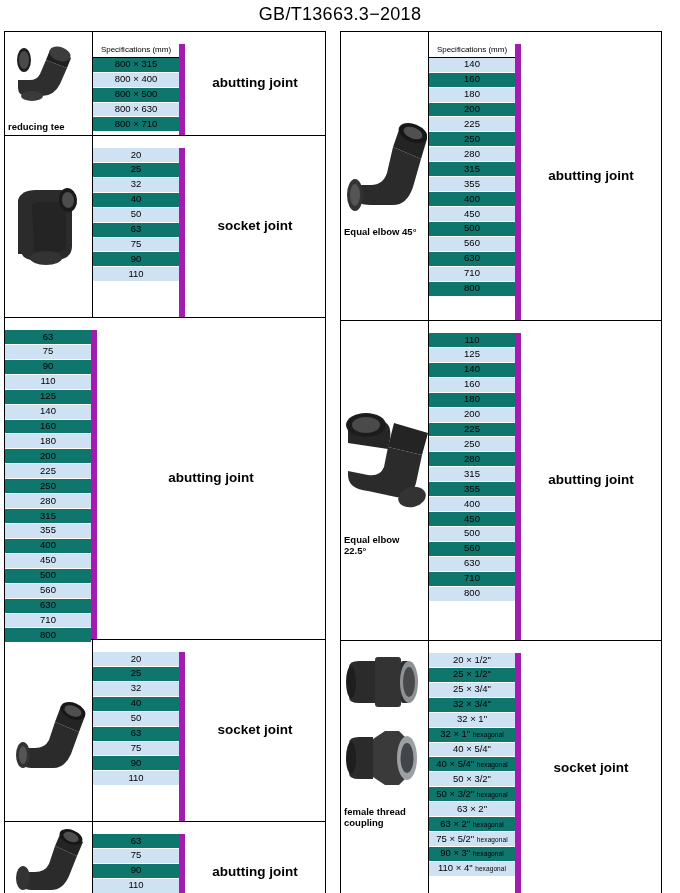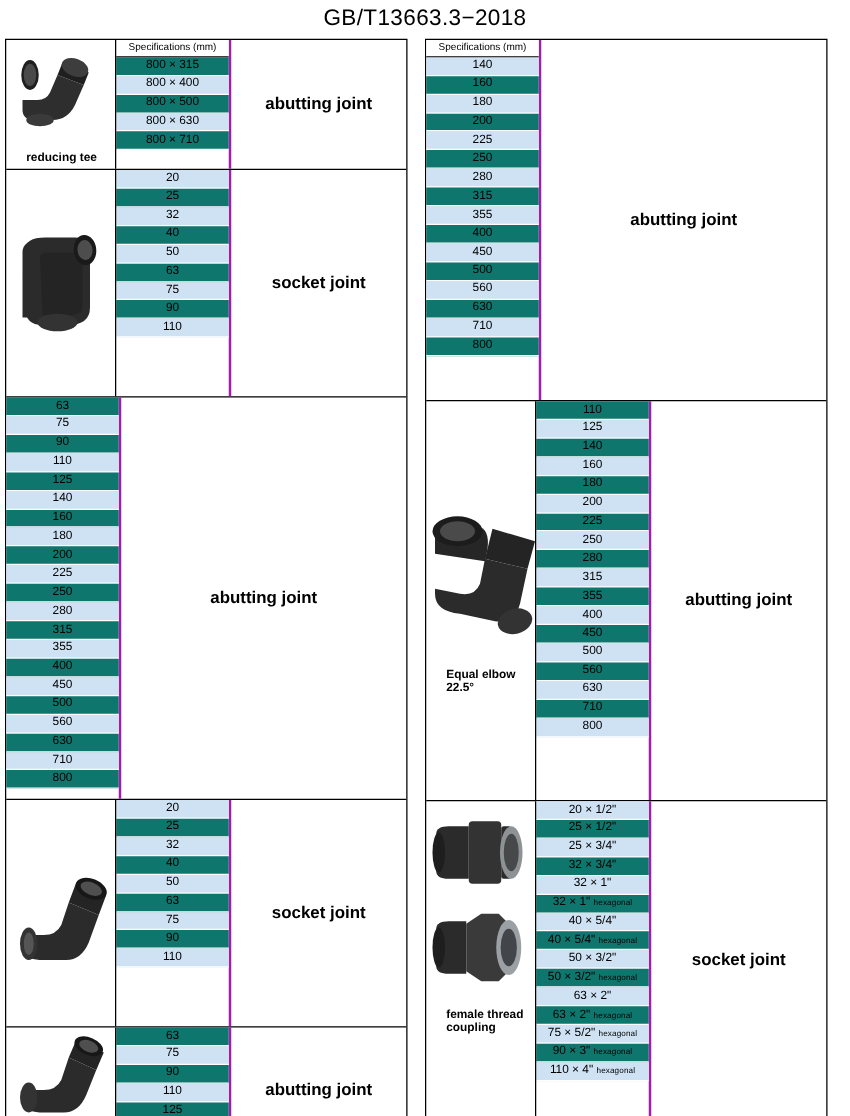--- a/index.html
+++ b/index.html
@@ -54,31 +54,32 @@
     align-items: center;
     justify-content: flex-start;
     padding: 2px 1px 2px 1px;
   }
   .imgcell.tall { justify-content: center; }
   .caption {
     font-size: 9.5px;
     font-weight: bold;
     text-align: left;
     width: 100%;
-    padding-left: 15px;
+    padding-left: 2px;
     line-height: 1.15;
     box-sizing: border-box;
   }
   .speccell {
     width: 92px;
     min-width: 92px;
-    border-right: 2px solid #a21caf;
+    border-right: 6px solid #a21caf;
     box-sizing: border-box;
     display: flex;
     flex-direction: column;
+    margin-top: 12px;
   }
   .spechdr {
     font-size: 8px;
     text-align: center;
     border-bottom: 1px solid #000;
     padding: 2px 0 2px 0;
     background: #fff;
     line-height: 1.1;
   }
   .specrow {
@@ -255,20 +256,35 @@
         <div class="specrow plain">125</div>
       </div>
       <div class="jointcell">abutting joint</div>
     </div>
 
   </div>
 
   <div class="col">
 
     <div class="block" style="height:289px;">
+      <div class="imgcell" style="justify-content:center;">
+        <div class="art" style="margin-bottom:6px;">
+          <svg width="84" height="106" viewBox="0 0 84 106">
+            <g>
+              <path d="M10 40 L10 78 Q10 90 28 90 L50 90 Q64 90 70 72 L78 44 L50 32 L44 58 Q40 70 28 70 L10 70 Z" fill="#2b2b2b"></path>
+              <path d="M78 44 L50 32 L57 12 L84 24 Z" fill="#242424"></path>
+              <ellipse cx="70" cy="18" rx="15" ry="9" fill="#171717" transform="rotate(22 70 18)"></ellipse>
+              <ellipse cx="70" cy="18" rx="10" ry="5.5" fill="#505050" transform="rotate(22 70 18)"></ellipse>
+              <ellipse cx="12" cy="80" rx="8" ry="16" fill="#333"></ellipse>
+              <ellipse cx="12" cy="80" rx="5" ry="11" fill="#555"></ellipse>
+            </g>
+          </svg>
+        </div>
+        <div class="caption">Equal elbow 45°</div>
+      </div>
       <div class="speccell">
         <div class="spechdr">Specifications (mm)</div>
         <div class="specrow alt">140</div>
         <div class="specrow plain">160</div>
         <div class="specrow alt">180</div>
         <div class="specrow plain">200</div>
         <div class="specrow alt">225</div>
         <div class="specrow plain">250</div>
         <div class="specrow alt">280</div>
         <div class="specrow plain">315</div>

